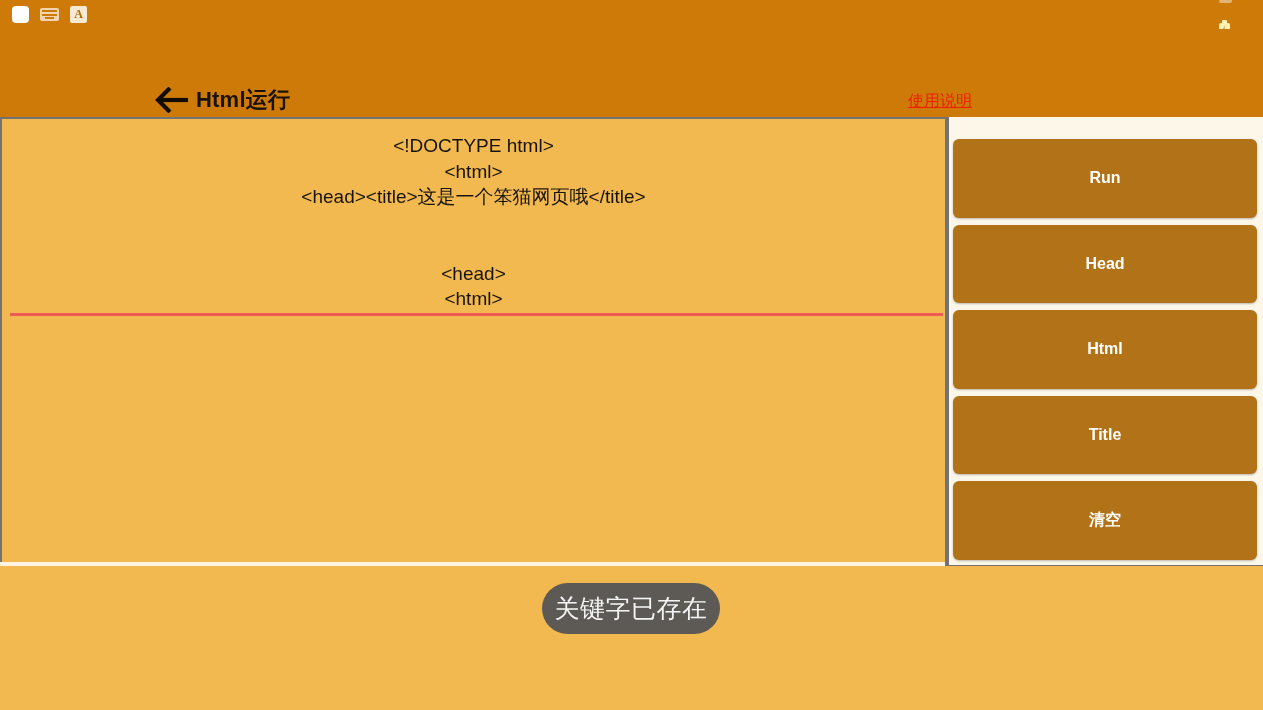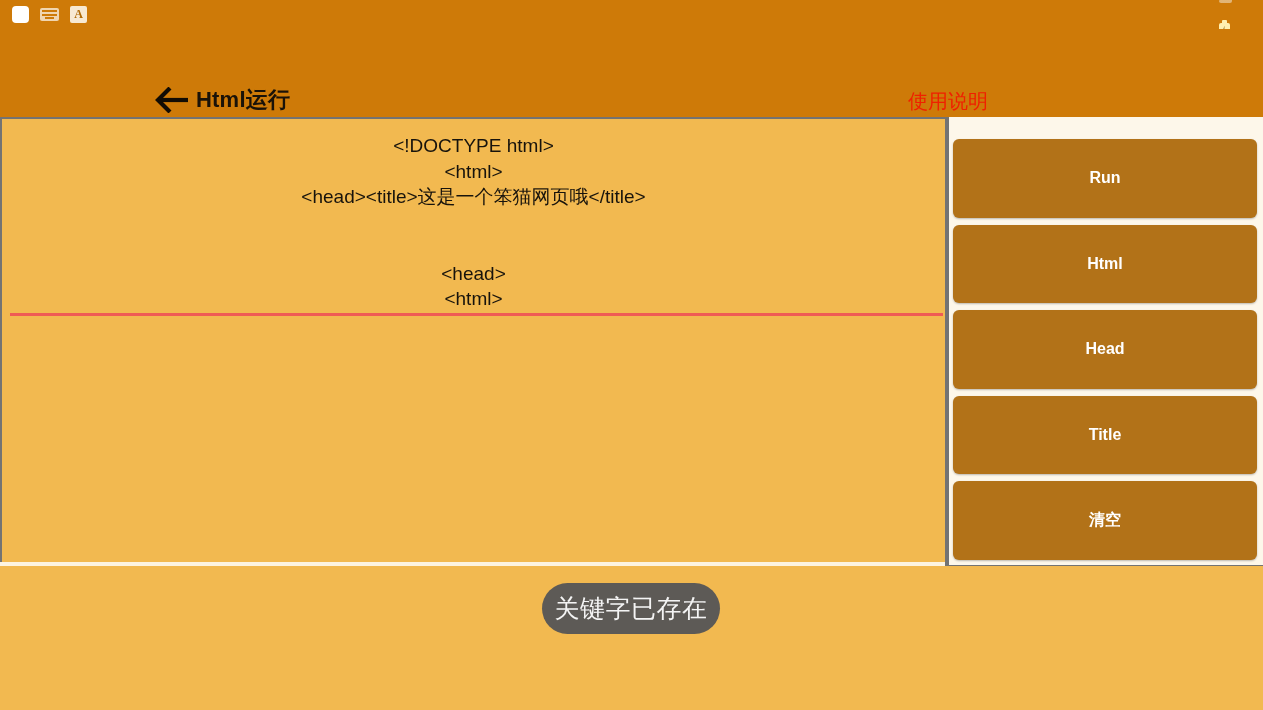--- a/index.html
+++ b/index.html
@@ -133,24 +133,25 @@
     left: 196px; top: 58px;
     font-size: 22px;
     font-weight: bold;
     color: #1a1208;
     line-height: 26px;
     letter-spacing: .2px;
   }
   .help-link {
     position: absolute;
     left: 908px; top: 62px;
-    font-size: 20px;
+    font-size: 16px;
     color: #ef2000;
     line-height: 20px;
     cursor: pointer;
+    text-decoration: underline;
   }
 
   
   .content {
     position: absolute;
     top: 117px; left: 0;
     width: 1263px;
     height: 593px;
     background: #737373;
   }
@@ -285,21 +286,21 @@
 
     <div class="divider"></div>
 
     <div class="bottom-area">
       
     </div>
   </div>
 
   <div class="button-column">
     <button class="action-button">Run</button>
+    <button class="action-button">Head</button>
     <button class="action-button">Html</button>
-    <button class="action-button">Head</button>
     <button class="action-button">Title</button>
     <button class="action-button">清空</button>
   </div>
 
   <div class="toast">关键字已存在</div>
 
 </div>
 
 </body></html>

